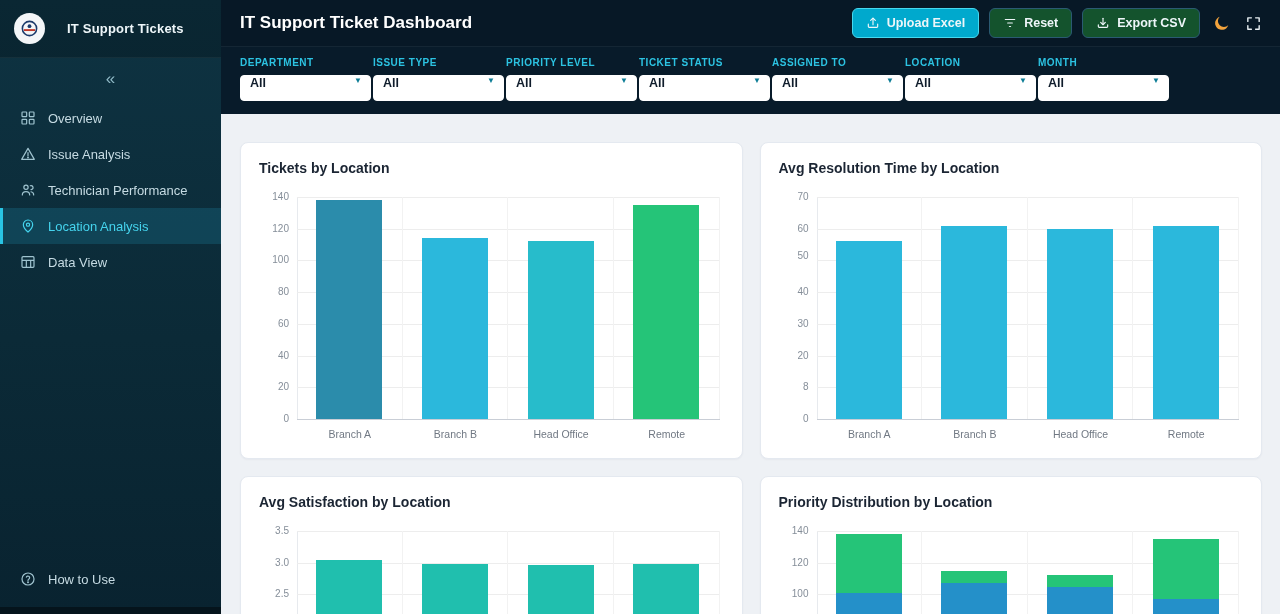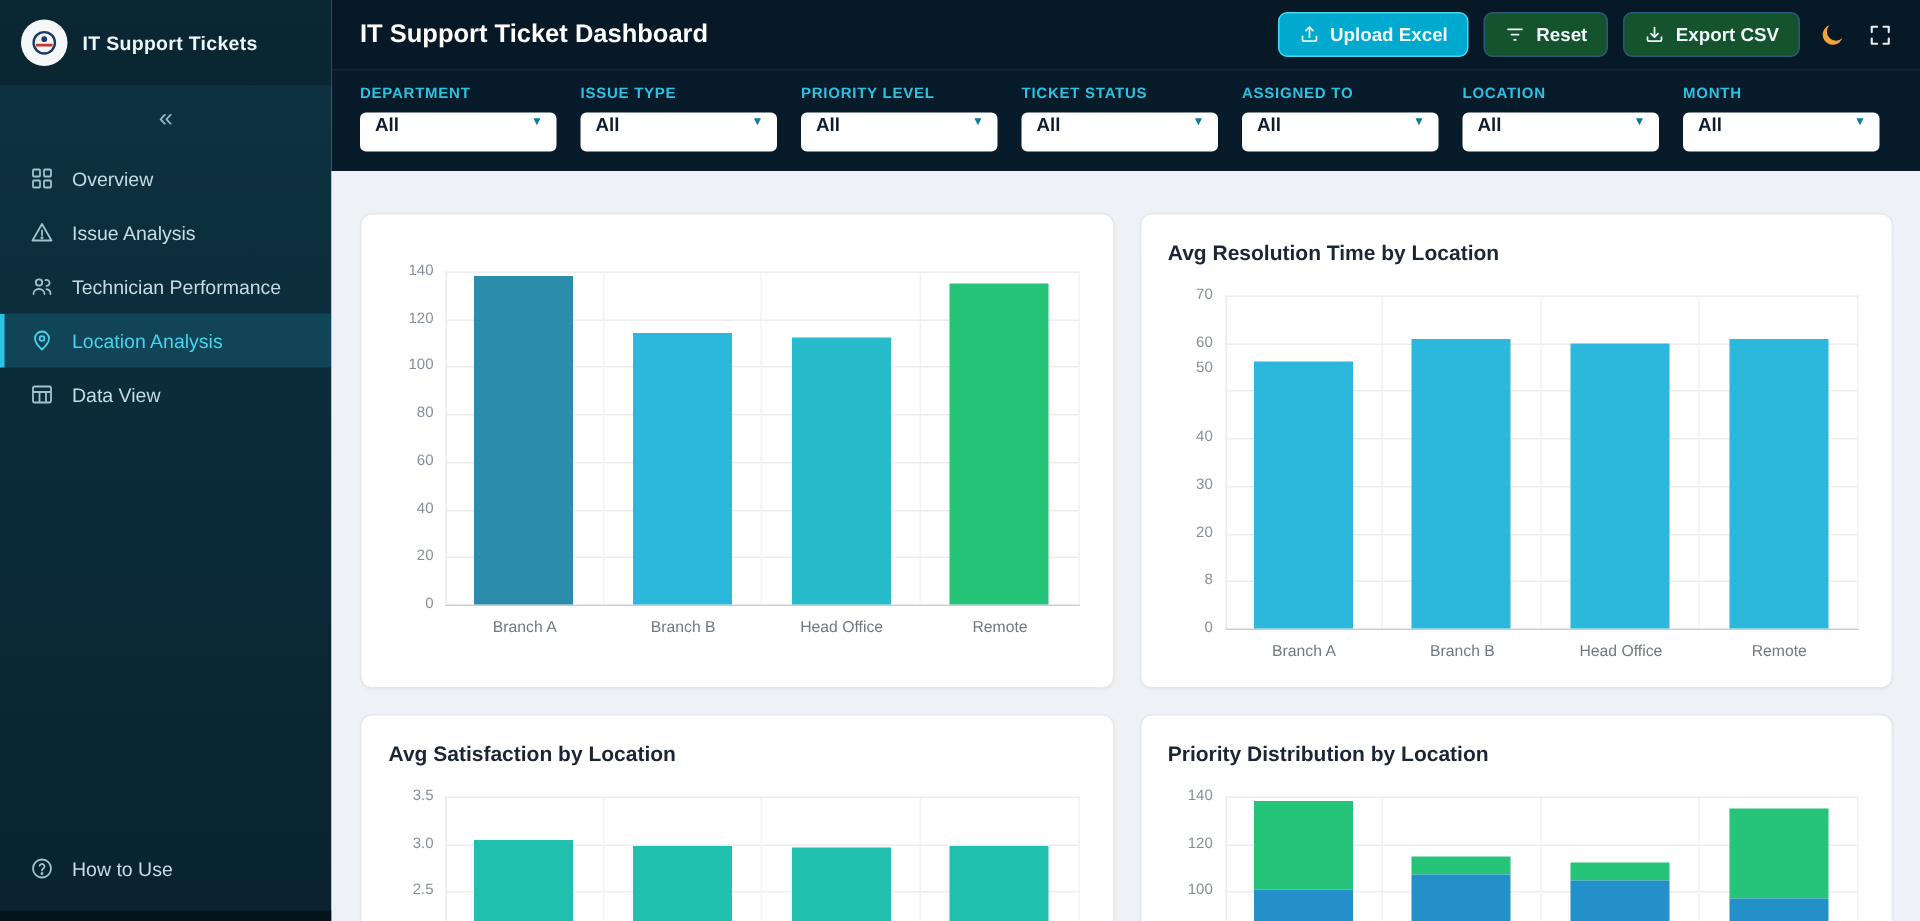--- a/index.html
+++ b/index.html
@@ -10,21 +10,21 @@
     background: #eef1f5;
   }
 
   
   .sidebar {
     width: 221px; flex-shrink: 0; height: 614px;
     display: flex; flex-direction: column;
     background: linear-gradient(180deg, #0e3342 0%, #0b2a37 55%, #092330 100%);
   }
   .logo-row {
-    display: flex; align-items: center; gap: 10px;
+    display: flex; align-items: center; gap: 22px;
     padding: 13px 14px; background: rgba(3,16,24,0.35);
     border-bottom: 1px solid rgba(255,255,255,0.05);
   }
   .logo {
     width: 31px; height: 31px; border-radius: 50%;
     background: #f4f6f8; display: flex; align-items: center; justify-content: center;
     flex-shrink: 0;
   }
   .app-title { font-size: 13px; font-weight: 700; color: #eef6f9; letter-spacing: .2px; }
   .collapse-row { text-align: center; padding: 12px 0 2px; }
@@ -69,21 +69,21 @@
   .btn svg { display: block; }
   .btn-primary { background: #00a9cd; border-color: #45d8ef; }
   .icon-btn {
     background: none; border: none; padding: 2px; cursor: pointer;
     display: flex; align-items: center; color: #e8eef2;
   }
 
   
   .filters {
     background: #081b2a; border-top: 1px solid rgba(255,255,255,0.05);
-    padding: 10px 19px 13px; display: flex; gap: 16px; flex-shrink: 0;
+    padding: 10px 19px 13px; display: flex; gap: 2px; flex-shrink: 0;
   }
   .filter { width: 131px; }
   .flabel {
     color: #2cc3e2; font-size: 10px; font-weight: 700;
     letter-spacing: .5px; margin-bottom: 7px;
   }
   .fselect {
     background: #ffffff; border-radius: 4px; height: 26px;
     display: flex; align-items: flex-start; justify-content: space-between;
     padding: 0 8px 0 9px; font-size: 12.5px; font-weight: 600; color: #0f1c2b;
@@ -317,20 +317,21 @@
       <div class="flabel">MONTH</div>
       <div class="fselect">
         <span>All</span>
         <span class="caret">▼</span>
       </div>
     </div>
   </div>
 
   <main class="content">
     <section class="card">
+      <h2 class="card-title">Tickets by Location</h2>
       <div class="chart">
           <div class="plot">
             <div class="gridline axis" style="top: 222px;"></div>
             <div class="ylabel" style="top: 222px;">0</div>
             <div class="gridline" style="top: 190.286px;"></div>
             <div class="ylabel" style="top: 190.286px;">20</div>
             <div class="gridline" style="top: 158.571px;"></div>
             <div class="ylabel" style="top: 158.571px;">40</div>
             <div class="gridline" style="top: 126.857px;"></div>
             <div class="ylabel" style="top: 126.857px;">60</div>
@@ -373,21 +374,21 @@
             <div class="ylabel" style="top: 222px;">0</div>
             <div class="gridline" style="top: 190.286px;"></div>
             <div class="ylabel" style="top: 190.286px;">8</div>
             <div class="gridline" style="top: 158.571px;"></div>
             <div class="ylabel" style="top: 158.571px;">20</div>
             <div class="gridline" style="top: 126.857px;"></div>
             <div class="ylabel" style="top: 126.857px;">30</div>
             <div class="gridline" style="top: 95.1429px;"></div>
             <div class="ylabel" style="top: 95.1429px;">40</div>
             <div class="gridline" style="top: 63.4286px;"></div>
-            <div class="ylabel" style="top: 49px; text-align: right;">50</div>
+            <div class="ylabel" style="top: 59px; text-align: right;">50</div>
             <div class="gridline" style="top: 31.7143px;"></div>
             <div class="ylabel" style="top: 31.7143px;">60</div>
             <div class="gridline" style="top: 0px;"></div>
             <div class="ylabel" style="top: 0px;">70</div>
             <div class="bars">
               <div class="slot">
                 <div class="bar" style="height: 177.6px; background: rgb(43, 184, 220);"></div>
               </div>
               <div class="slot">
                 <div class="bar" style="height: 193.457px; background: rgb(43, 184, 220);"></div>

